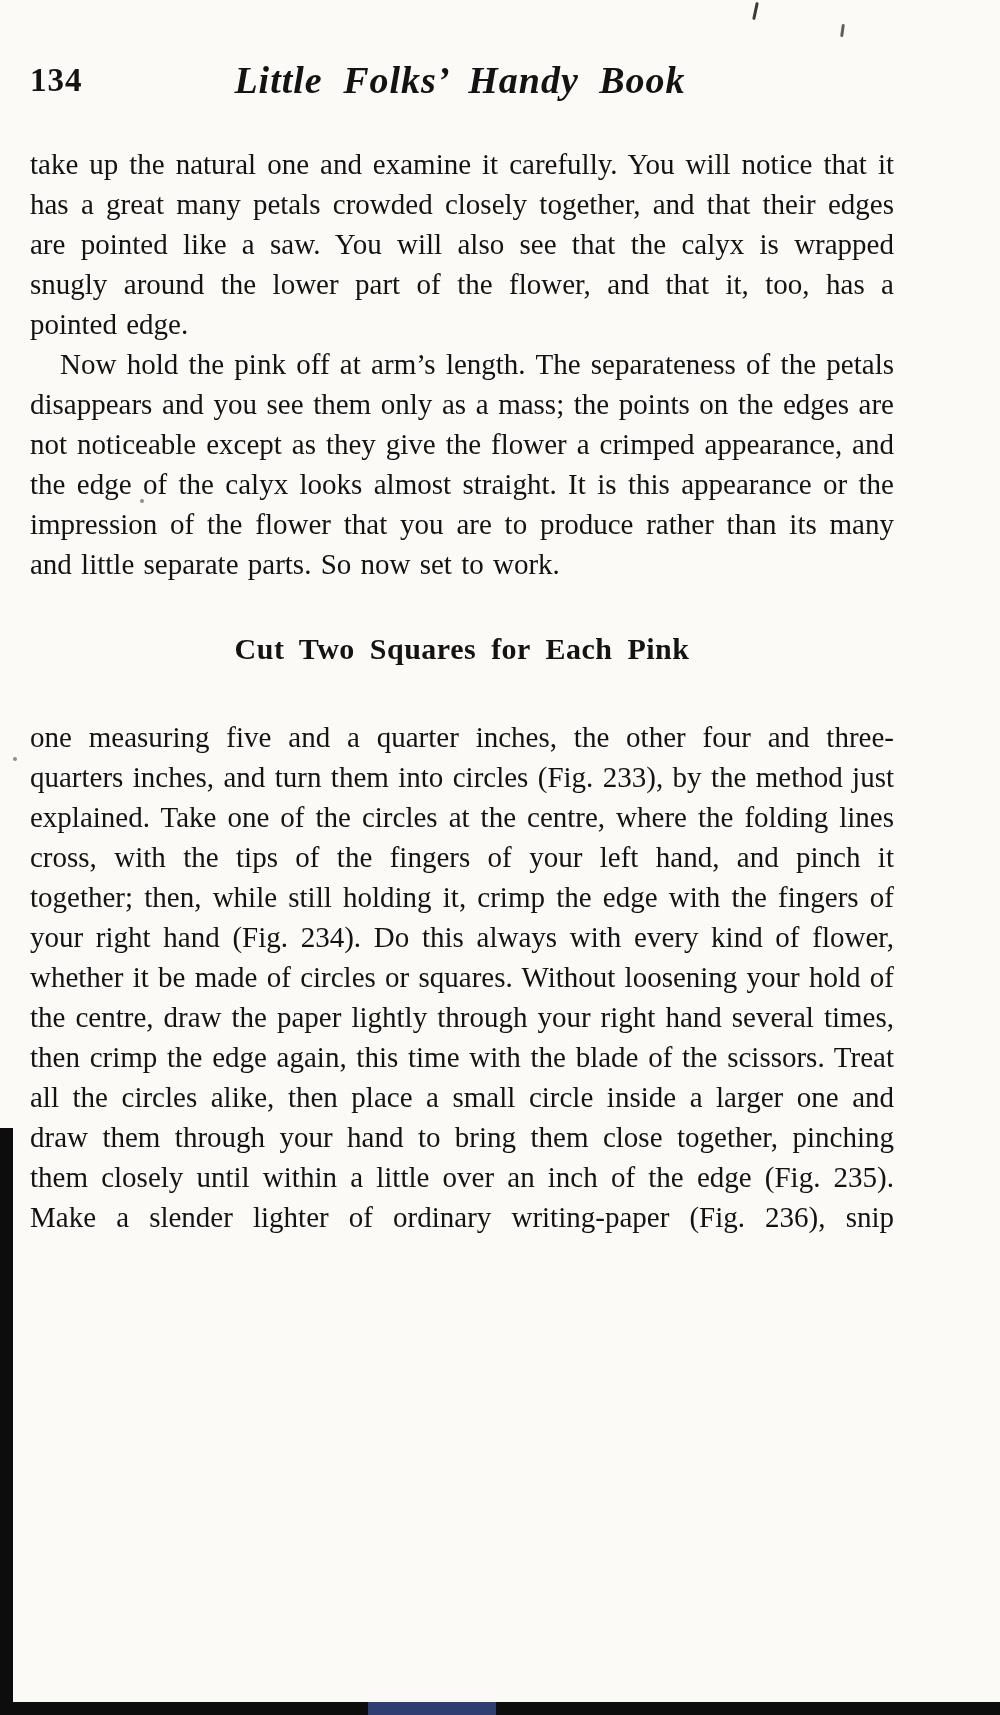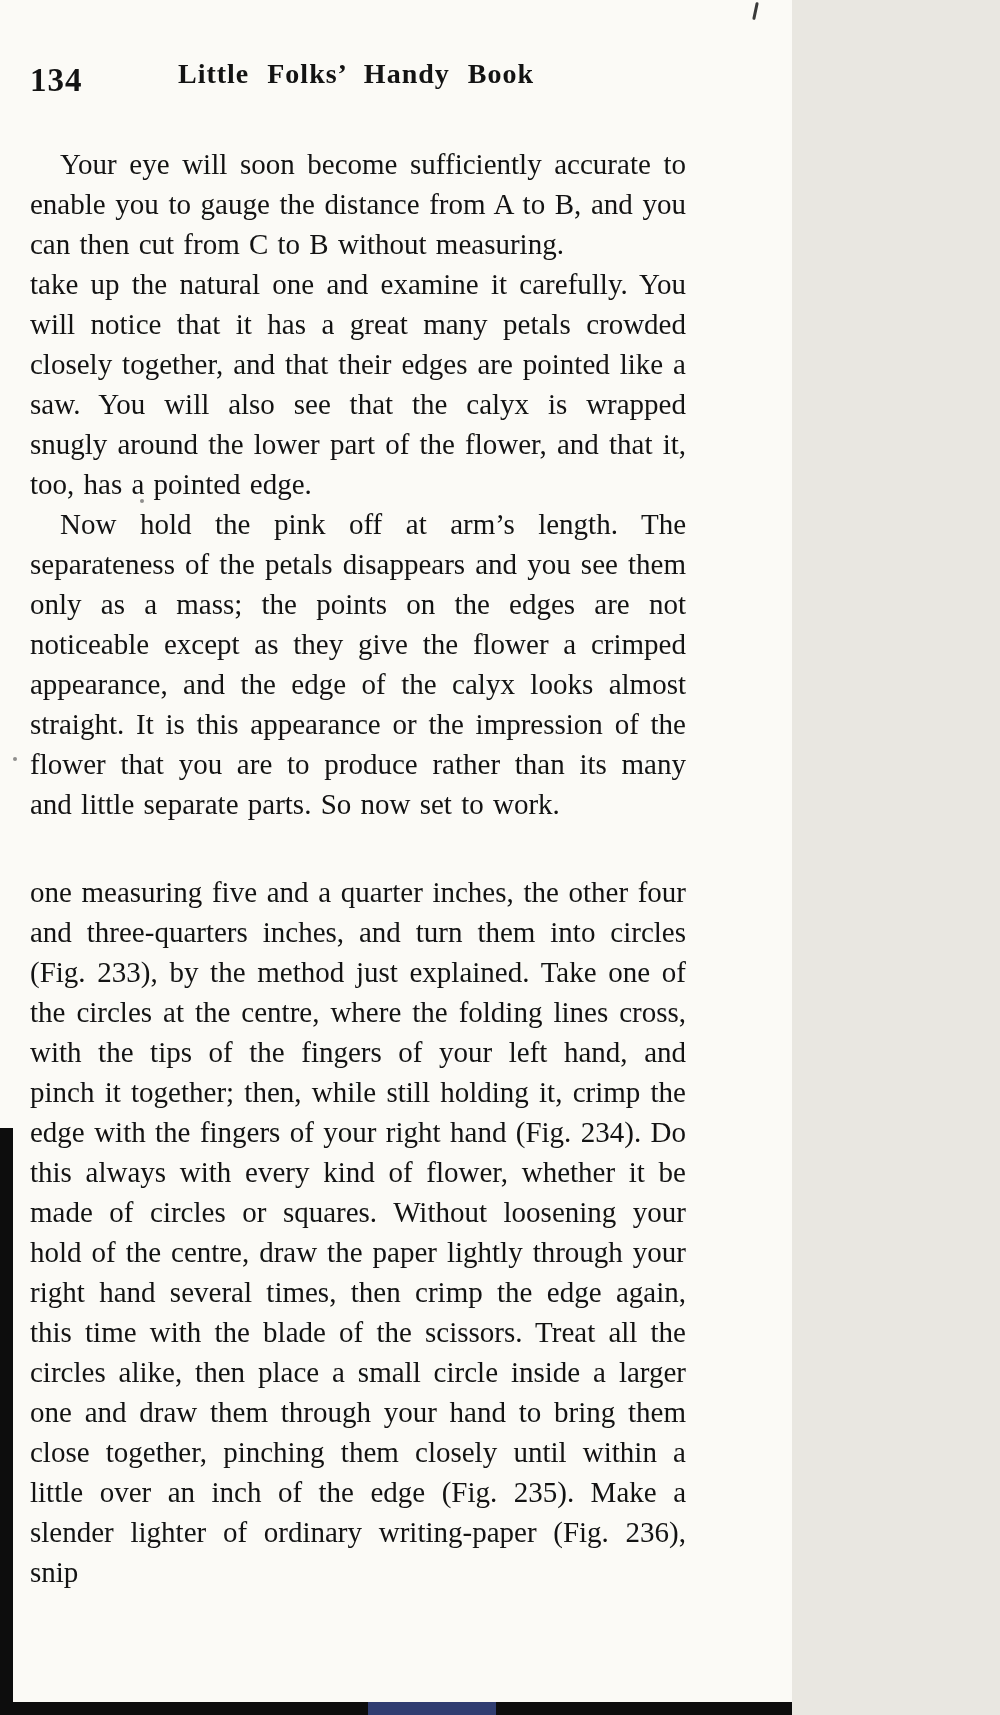--- a/index.html
+++ b/index.html
@@ -2,21 +2,21 @@
 <html><head>
 <meta charset="utf-8">
 <style>
   html, body {
     margin: 0;
     padding: 0;
     background: #e9e7e1;
   }
   .scan-page {
     position: relative;
-    width: 792px;
+    width: 1000px;
     height: 1715px;
     background: #fbfaf6;
     overflow: hidden;
     font-family: "Liberation Serif", serif;
     color: #131313;
     box-sizing: border-box;
   }
   
   .page-header {
     position: relative;
@@ -26,21 +26,22 @@
   .page-number {
     position: absolute;
     left: 0;
     top: 4px;
     font-size: 33px;
     font-weight: 700;
     letter-spacing: 1px;
   }
   .book-title {
     text-align: center;
-    font-size: 28px;
+    font-size: 38px;
+    font-style: italic;
     font-weight: 700;
     letter-spacing: 1px;
     word-spacing: 10px;
     white-space: nowrap;
   }
   
   .text-column {
     margin: 34px 106px 0 30px;
     font-size: 29px;
     line-height: 40px;
@@ -111,27 +112,27 @@
   <span class="speck s1"></span>
   <span class="speck s2"></span>
 
   <header class="page-header">
     <span class="page-number">134</span>
     <div class="book-title">Little Folks’ Handy Book</div>
   </header>
 
   <main class="text-column">
 
-    <p class="indent">Your eye will soon become sufficiently accurate to enable you to gauge the distance from A to B, and you can then cut from C to B without measuring.</p>
 
 
     <p>take up the natural one and examine it carefully.  You will notice that it has a great many petals crowded closely together, and that their edges are pointed like a saw.  You will also see that the calyx is wrapped snugly around the lower part of the flower, and that it, too, has a pointed edge.</p>
 
     <p class="indent">Now hold the pink off at arm’s length.  The separateness of the petals disappears and you see them only as a mass; the points on the edges are not noticeable except as they give the flower a crimped appearance, and the edge of the calyx looks almost straight.  It is this appearance or the impression of the flower that you are to produce rather than its many and little separate parts.  So now set to work.</p>
 
+    <h2 class="section-heading">Cut Two Squares for Each Pink</h2>
 
     <p class="cutoff">one measuring five and a quarter inches, the other four and three-quarters inches, and turn them into circles (Fig. 233), by the method just explained.  Take one of the circles at the centre, where the folding lines cross, with the tips of the fingers of your left hand, and pinch it together; then, while still holding it, crimp the edge with the fingers of your right hand (Fig. 234).  Do this always with every kind of flower, whether it be made of circles or squares.  Without loosening your hold of the centre, draw the paper lightly through your right hand several times, then crimp the edge again, this time with the blade of the scissors.  Treat all the circles alike, then place a small circle inside a larger one and draw them through your hand to bring them close together, pinching them closely until within a little over an inch of the edge (Fig. 235).  Make a slender lighter of ordinary writing-paper (Fig. 236), snip</p>
 
   </main>
 
   <div class="edge-bar-left" style="background: rgb(13, 13, 13);"></div>
   <div class="edge-bar-bottom" style="background: rgb(13, 13, 13);"></div>
   <div class="blue-streak" style="background: rgb(52, 66, 124);"></div>
 
 </div>

